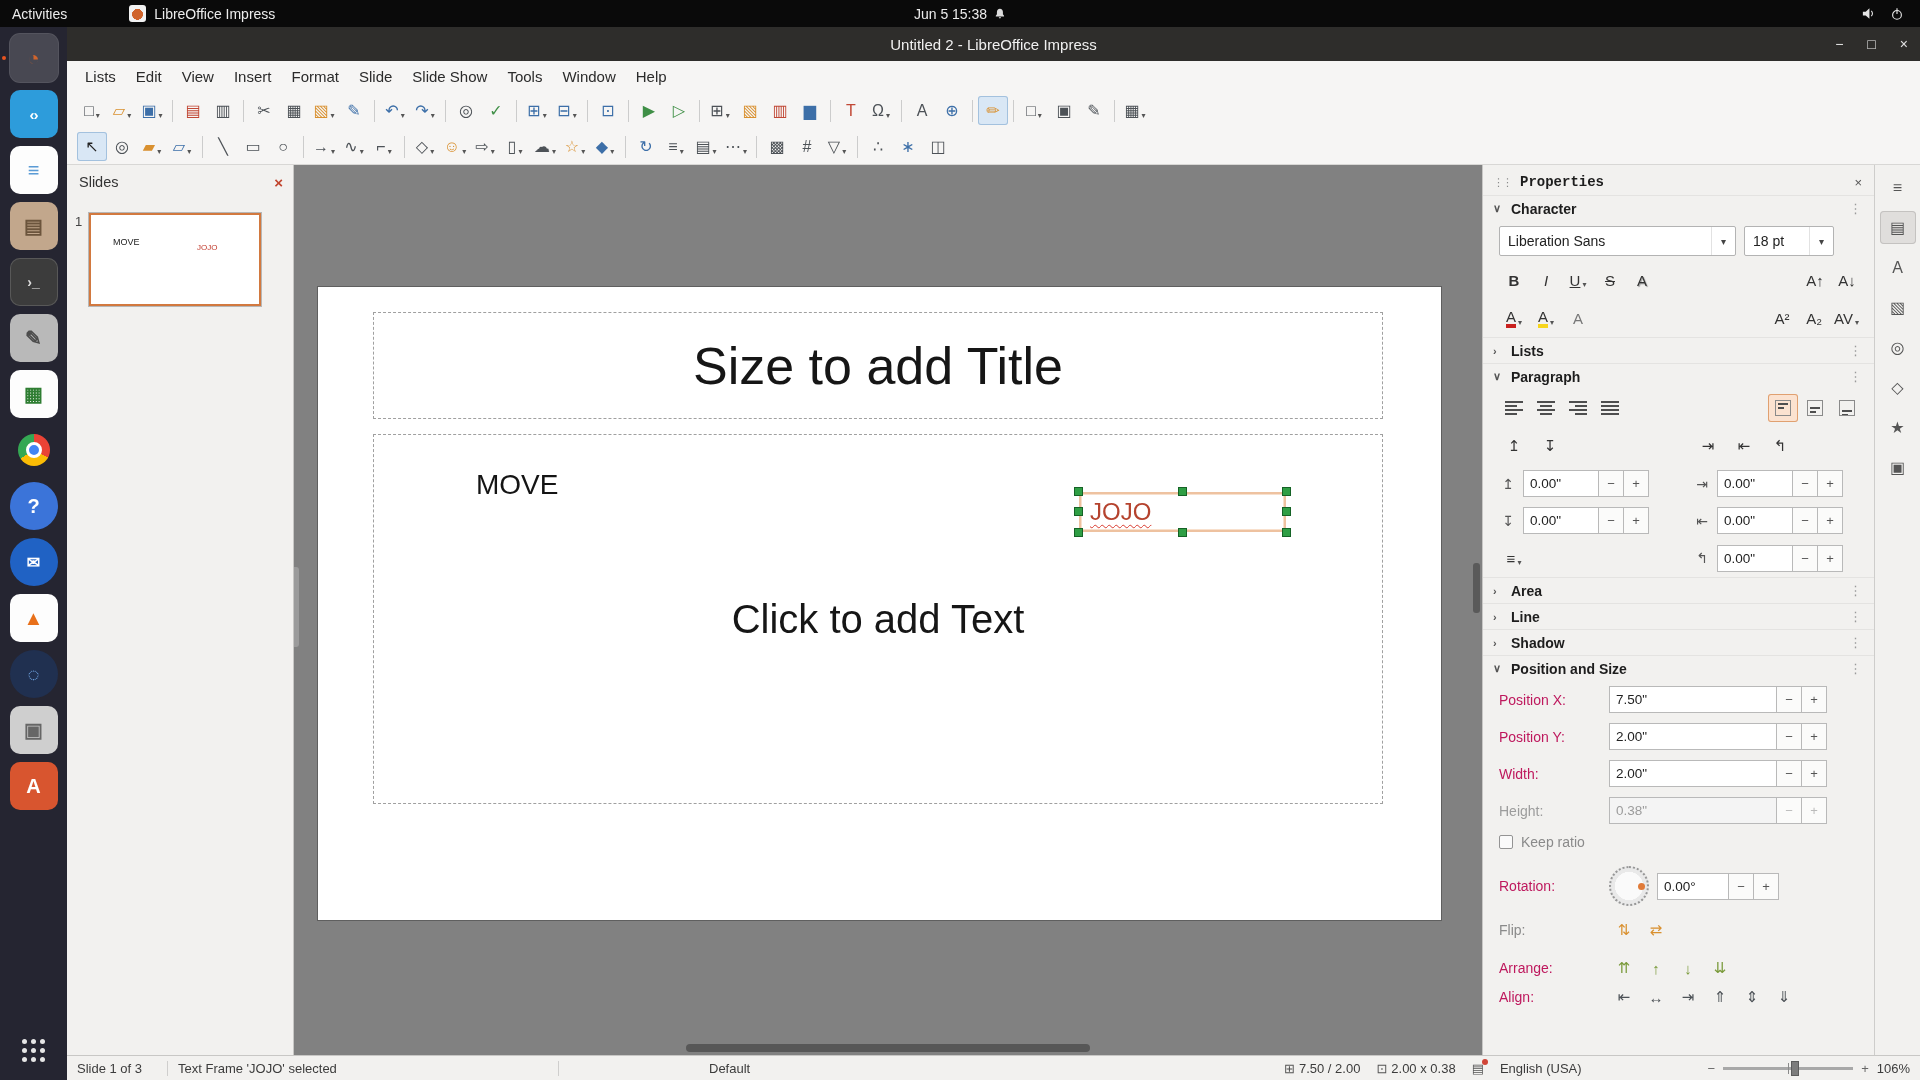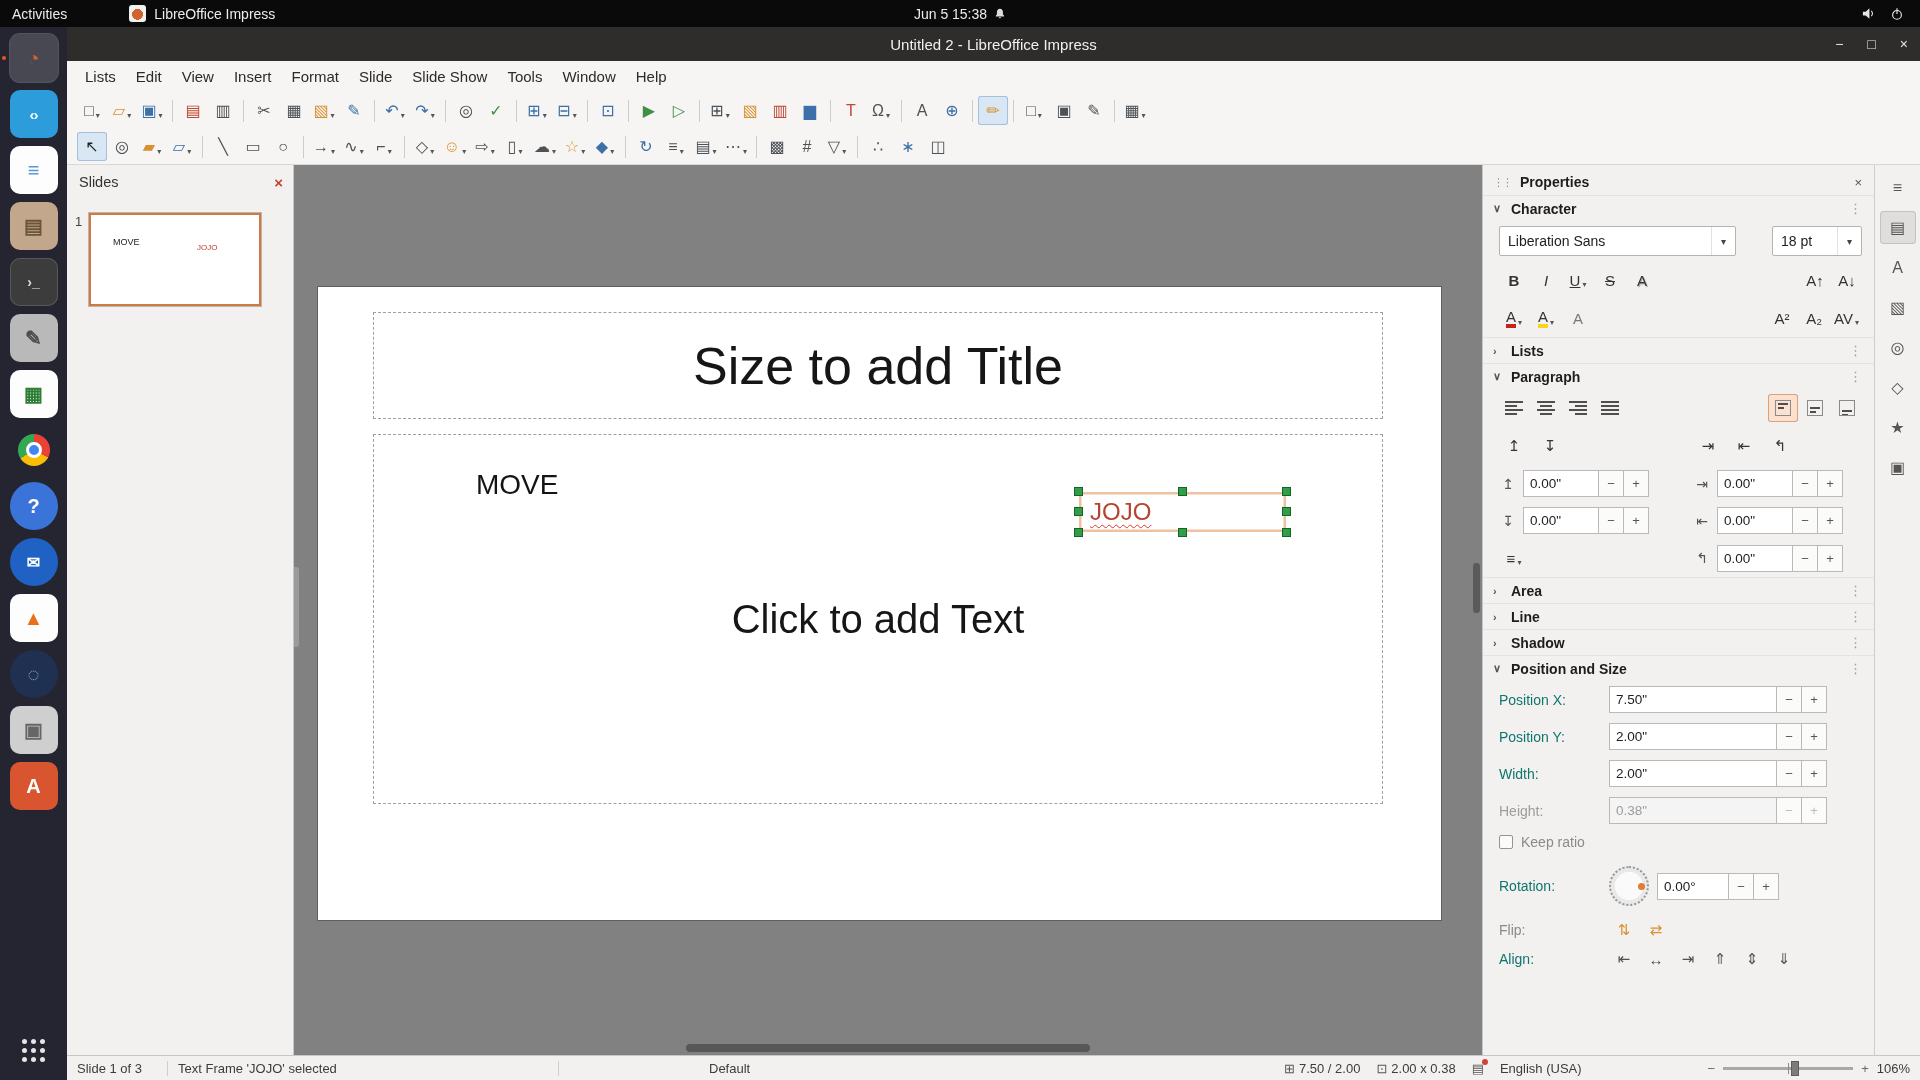--- a/index.html
+++ b/index.html
@@ -85,26 +85,26 @@
   .h-ml{left:-7px;top:50%;margin-top:-5px;} .h-mr{right:-7px;top:50%;margin-top:-5px;}
   .h-bl{left:-7px;bottom:-7px;} .h-bm{left:50%;margin-left:-5px;bottom:-7px;} .h-br{right:-7px;bottom:-7px;}
   #h-scroll { position:absolute; left:392px; bottom:3px; width:404px; height:8px; background:#575757; border-radius:4px; }
   #v-scroll { position:absolute; right:2px; top:398px; width:7px; height:50px; background:#5a5a5a; border-radius:3px; }
   .pane-grip { position:absolute; left:0; top:402px; width:5px; height:80px; background:#9b9b9b; border-radius:0 3px 3px 0; }
 
   
   #sidebar { position:absolute; left:1482px; top:165px; width:392px; height:890px; background:#f2f1ef; border-left:1px solid #c8c7c5; font-size:14px; color:#333; overflow:hidden; z-index:6; }
   .sb-header { height:30px; display:flex; align-items:center; gap:9px; padding:4px 12px 0 10px; }
   .sb-grip { color:#8a8a8a; font-size:11px; letter-spacing:-2px; }
-  .sb-title { font-weight:bold; font-size:14px; color:#1d1d1d; }
+  .sb-title { font-weight:bold; font-size:14px; color:#1d1d1d;font-family:Liberation Mono, monospace; }
   .sb-close { margin-left:auto; color:#555; font-size:13px; }
   .sec-h { display:flex; align-items:center; gap:8px; height:26px; font-weight:bold; color:#1d1d1d; padding:0 12px 0 10px; border-top:1px solid #e4e3e1; }
   .sec-h .caret { color:#555; font-size:11px; width:10px; }
   .sec-h .gear { margin-left:auto; color:#9a9a9a; font-size:13px; font-weight:normal; }
-  .row { display:flex; align-items:center; gap:8px; padding:5px 12px 5px 16px;justify-content:space-between; }
+  .row { display:flex; align-items:center; gap:8px; padding:5px 12px 5px 16px; }
   .row.split { justify-content:space-between; }
   .btn-group { display:flex; align-items:center; gap:2px; }
   .btn { min-width:30px; height:28px; border-radius:3px; display:inline-flex; align-items:center; justify-content:center; color:#333; font-size:15px; padding:0 3px; position:relative; }
   .btn .dd { font-size:8px; margin-left:2px; color:#555; align-self:flex-end; padding-bottom:5px; }
   .btn.active, .btn .active { background:#fbe2d0; box-shadow:inset 0 0 0 1px #e0a070; border-radius:3px; }
   .fw{font-weight:bold;} .it{font-style:italic;} .un{text-decoration:underline;} .st{text-decoration:line-through;} .sh{text-shadow:1px 1px 1px #999;}
   .fontcolor{border-bottom:4px solid #c9211e;line-height:1;} .hicolor{border-bottom:4px solid #f7d51d;line-height:1;} .outline{color:#777;}
   .combo { height:30px; background:#fff; border:1px solid #b3b3b3; border-radius:2px; display:flex; align-items:center; padding-left:8px; font-size:14px; color:#222; }
   .combo .dd-btn { margin-left:auto; width:24px; height:100%; display:flex; align-items:center; justify-content:center; color:#444; border-left:1px solid #e2e2e2; font-size:10px; }
   #font-name-combo { width:237px; } #font-size-combo { width:90px; }
@@ -119,21 +119,21 @@
     background-image:linear-gradient(#4e4e4e,#4e4e4e),linear-gradient(#4e4e4e,#4e4e4e); background-size:10px 2px,6px 2px; }
   .va-top{ background-position:2px 2px,2px 6px; } .va-mid{ background-position:2px 6px,2px 10px; } .va-bot{ background-position:2px 9px,2px 13px; }
   .labels { font-size:14px; color:#2f2f2f; padding-top:8px; }
   .col-l { width:186px; display:flex; align-items:center; gap:6px; }
   .col-r { flex:1; display:flex; align-items:center; gap:6px; }
   .fico { font-size:14px; color:#555; width:18px; text-align:center; }
   .spin { display:flex; align-items:center; }
   .spin .val { width:76px; height:27px; background:#fff; border:1px solid #b9b9b9; display:flex; align-items:center; padding:0 6px; font-size:13.5px; color:#222; }
   .spin .mp { width:25px; height:27px; border:1px solid #b9b9b9; border-left:none; display:flex; align-items:center; justify-content:center; color:#555; background:#fbfbfa; font-size:13px; }
   .ps-row { display:flex; align-items:center; padding:5px 12px 5px 16px; gap:8px; }
-  .ps-label { width:102px; font-size:14px; color:#0f766e; flex:0 0 auto; }
+  .ps-label { width:102px; font-size:14px; color:#be185d; flex:0 0 auto; }
   .ps-row .spin .val { width:168px; }
   .ps-row.disabled .val { color:#9c9c9c; background:#f4f4f4; }
   .ps-row.disabled .ps-label { color:#9c9c9c; }
   .ps-row.disabled .mp { color:#bbb; }
   .dim { color:#8a8a8a; }
   .cb { width:14px; height:14px; border:1px solid #949494; background:#fafafa; border-radius:2px; }
   .cb-label { font-size:14px; color:#8a8a8a; }
   .dial { width:40px; height:40px; border-radius:50%; border:2px dotted #979797; background:radial-gradient(circle, #fafafa 55%, #e9e9e9 56%); position:relative; flex:0 0 auto; }
   .dial::after { content:""; position:absolute; right:2px; top:50%; width:7px; height:7px; margin-top:-3.5px; border-radius:50%; background:#e07b39; }
   #rotation-row .spin .val { width:72px; }
@@ -1015,20 +1015,41 @@
 
           <span class="btn">
             <span class="g c-amber">⇅</span>
           </span>
 
           <span class="btn">
             <span class="g c-amber">⇄</span>
           </span>
         </span>
     </div>
+    <div class="ps-row">
+      <span class="ps-label">Arrange:</span>
+      <span class="btn-group">
+
+          <span class="btn">
+            <span class="g c-olive">⇈</span>
+          </span>
+
+          <span class="btn">
+            <span class="g c-olive">↑</span>
+          </span>
+
+          <span class="btn">
+            <span class="g c-olive">↓</span>
+          </span>
+
+          <span class="btn">
+            <span class="g c-olive">⇊</span>
+          </span>
+        </span>
+    </div>
     <div class="ps-row clip-row">
       <span class="ps-label">Align:</span>
       <span class="btn-group">
 
           <span class="btn">
             <span class="g c-slate">⇤</span>
           </span>
 
           <span class="btn">
             <span class="g c-slate">↔</span>

